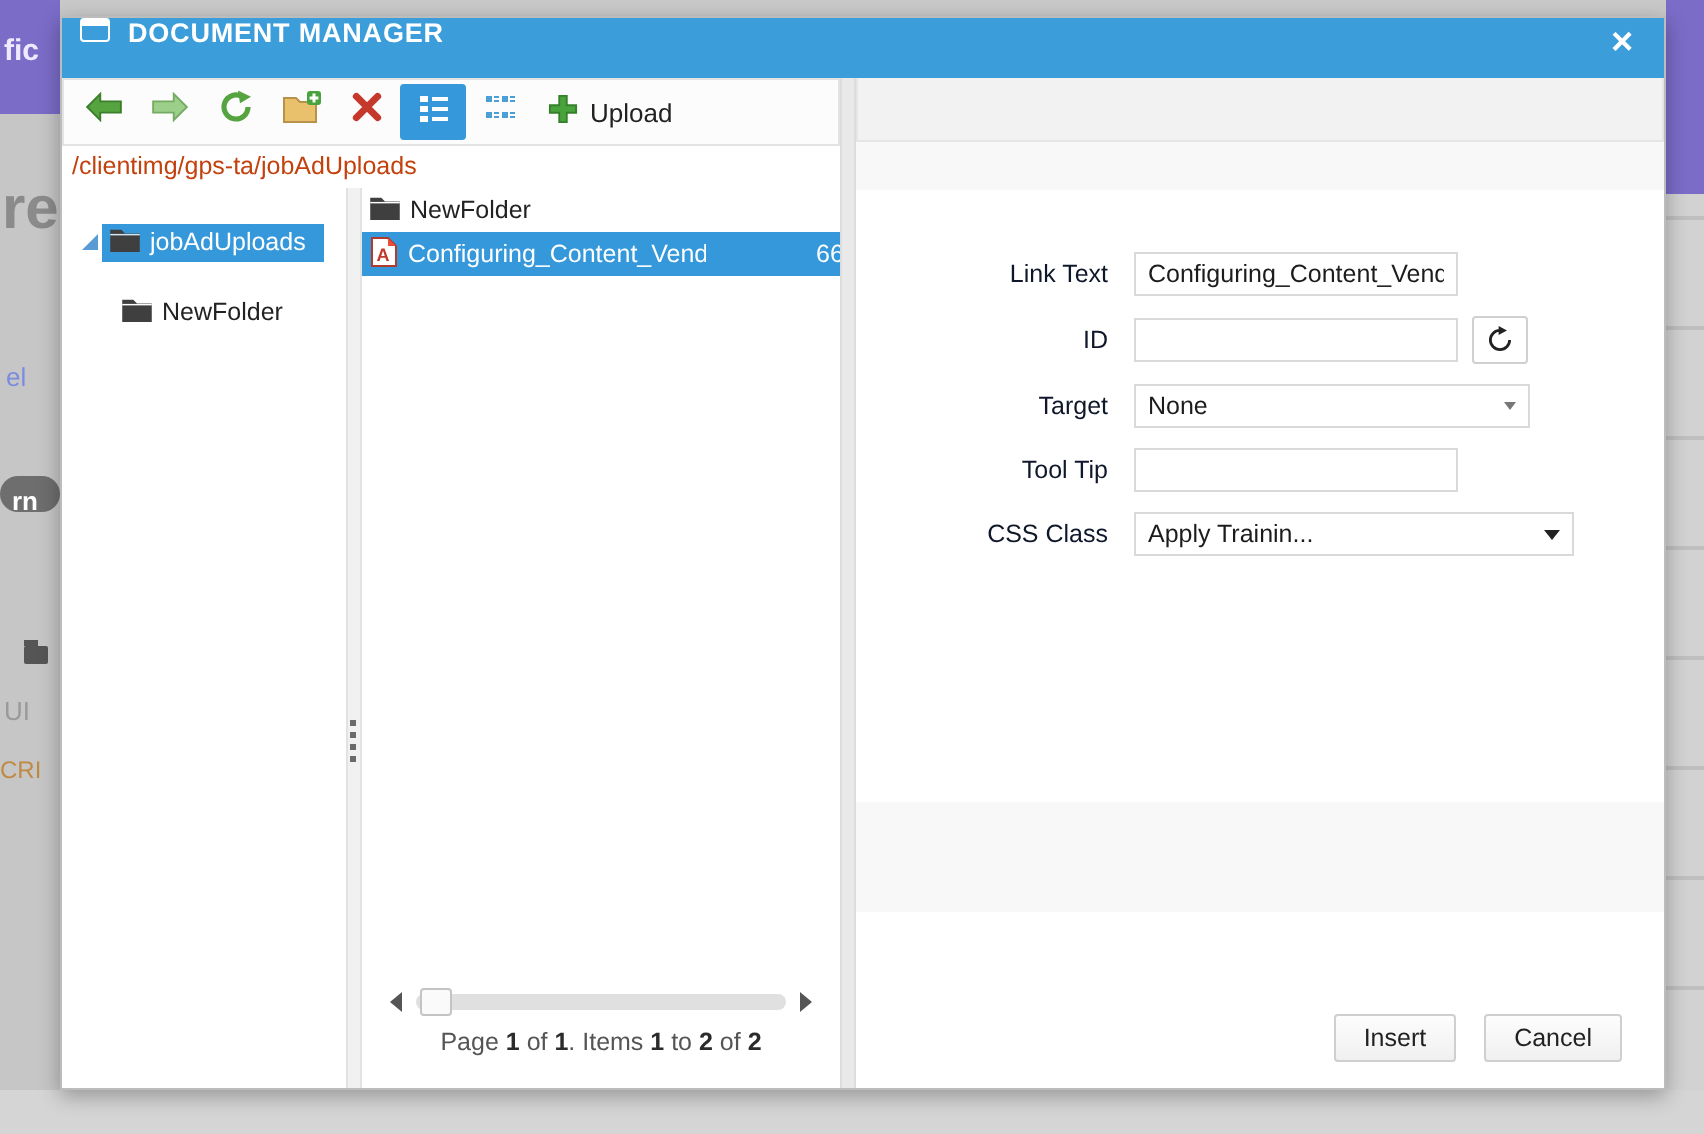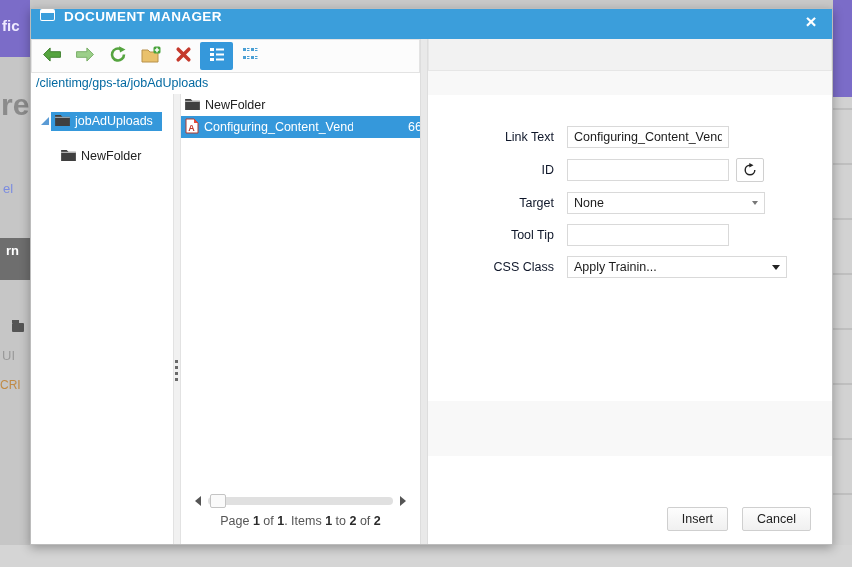--- a/index.html
+++ b/index.html
@@ -4,21 +4,21 @@
 <style>
   * { margin:0; padding:0; box-sizing:border-box; }
   html,body { width:852px; height:567px; overflow:hidden; }
   body { position:relative; font-family:"Liberation Sans", sans-serif; background:#c9c9c9; }
 
   
   .bd-left { position:absolute; left:0; top:0; width:30px; height:567px; background:#c6c6c6; overflow:hidden; }
   .bd-left .purple { position:absolute; left:0; top:0; width:30px; height:57px; background:#7b6cc8; color:#efeaff; font-size:15px; font-weight:bold; padding:17px 0 0 2px; }
   .frag-re { position:absolute; top:88px; left:1px; font-size:30px; color:#8b8b8b;font-weight:bold; }
   .frag-el { position:absolute; top:181px; left:3px; font-size:13px; color:#7b8ce0; }
-  .frag-rn { position:absolute; top:238px; left:0; width:30px; height:42px; background:#6e6e6e; color:#fff; font-size:13px; font-weight:bold; padding:5px 0 0 6px; }
+  .frag-rn { position:absolute; top:238px; left:0; width:30px; height:18px; background:#6e6e6e; color:#fff; font-size:13px; font-weight:bold; padding:5px 0 0 6px;border-radius:13px; }
   .frag-ic { position:absolute; top:323px; left:12px; width:12px; height:9px; background:#555; border-radius:1px; }
   .frag-ic:after { content:""; position:absolute; left:0; top:-3px; width:7px; height:3px; background:#555; }
   .frag-ui { position:absolute; top:348px; left:2px; font-size:13px; color:#9a9a9a; }
   .frag-cri { position:absolute; top:378px; left:0; font-size:12px; color:#c08a45; }
   .bd-right { position:absolute; right:0; top:0; width:19px; height:567px;
     background:repeating-linear-gradient(to bottom, #d2d2d2 0 53px, #bfbfbf 53px 55px); }
   .bd-right .purple { position:absolute; left:0; top:0; width:19px; height:97px; background:#7b6cc8; }
   .bd-bottom { position:absolute; left:0; top:545px; width:852px; height:22px; background:#d5d5d5; }
 
   
@@ -34,21 +34,21 @@
   .v-gutter { width:8px; flex:0 0 8px; background:#e9e9e9; border-left:1px solid #ddd; border-right:1px solid #ddd; }
 
   
   .toolbar { height:34px; flex:0 0 34px; background:#fcfcfc; border:1px solid #e3e3e3; display:flex; align-items:center; padding:0 3px; }
   .tb-btn { width:33px; height:28px; display:flex; align-items:center; justify-content:center; border-radius:2px; cursor:pointer; }
   .tb-btn.sel { background:#3598db; }
   .tb-upload { display:flex; align-items:center; gap:6px; padding:0 8px; height:28px; cursor:pointer; }
   .tb-upload span { font-size:13px; color:#222; }
 
   
-  .breadcrumb { height:21px; flex:0 0 21px; font-size:12.5px; color:#0369a1; padding:3px 0 0 5px; background:#fff; }
+  .breadcrumb { height:21px; flex:0 0 21px; font-size:12.5px; color:#c2410c; padding:3px 0 0 5px; background:#fff; }
 
   
   .panels { flex:1; display:flex; min-height:0; }
   .tree { width:142px; flex:0 0 142px; padding-top:3px; background:#fff; }
   .tree-gutter { width:8px; flex:0 0 8px; background:#f1f1f1; border-left:1px solid #e2e2e2; border-right:1px solid #e2e2e2; position:relative; }
   .grip { position:absolute; left:1px; top:266px; width:4px; display:flex; flex-direction:column; gap:3px; }
   .grip i { width:3px; height:3px; background:#6a6a6a; }
   .tree-row { display:flex; align-items:center; height:22px; cursor:pointer;margin-top:13px; }
   .tree-row .tw { width:12px; margin-left:8px; display:flex; justify-content:center; }
   .tree-sel { display:flex; align-items:center; background:#3598db; color:#fff; padding:2px 9px 2px 4px; gap:5px; font-size:12.5px; }
@@ -172,20 +172,26 @@
                 <rect x="13" y="2" width="2.5" height="1"></rect>
                 <rect x="13" y="4" width="2.5" height="1"></rect>
                 <rect x="1" y="10" width="3" height="3"></rect>
                 <rect x="5" y="10" width="2.5" height="1"></rect>
                 <rect x="5" y="12" width="2.5" height="1"></rect>
                 <rect x="9" y="10" width="3" height="3"></rect>
                 <rect x="13" y="10" width="2.5" height="1"></rect>
                 <rect x="13" y="12" width="2.5" height="1"></rect>
               </svg></span>
         </div>
+        <div class="tb-upload">
+          <span><svg width="15" height="15" viewBox="0 0 16 16">
+                <path d="M6 1 h4 v5 h5 v4 h-5 v5 h-4 v-5 H1 V6 h5 Z" fill="#49a33c" stroke="#35802a"></path>
+              </svg></span>
+          <span>Upload</span>
+        </div>
       </div>
 
       <div class="breadcrumb">/clientimg/gps-ta/jobAdUploads</div>
 
       <div class="panels">
 
         <div class="tree">
           <div class="tree-row">
             <span class="tw">
                 <svg width="8" height="8">

